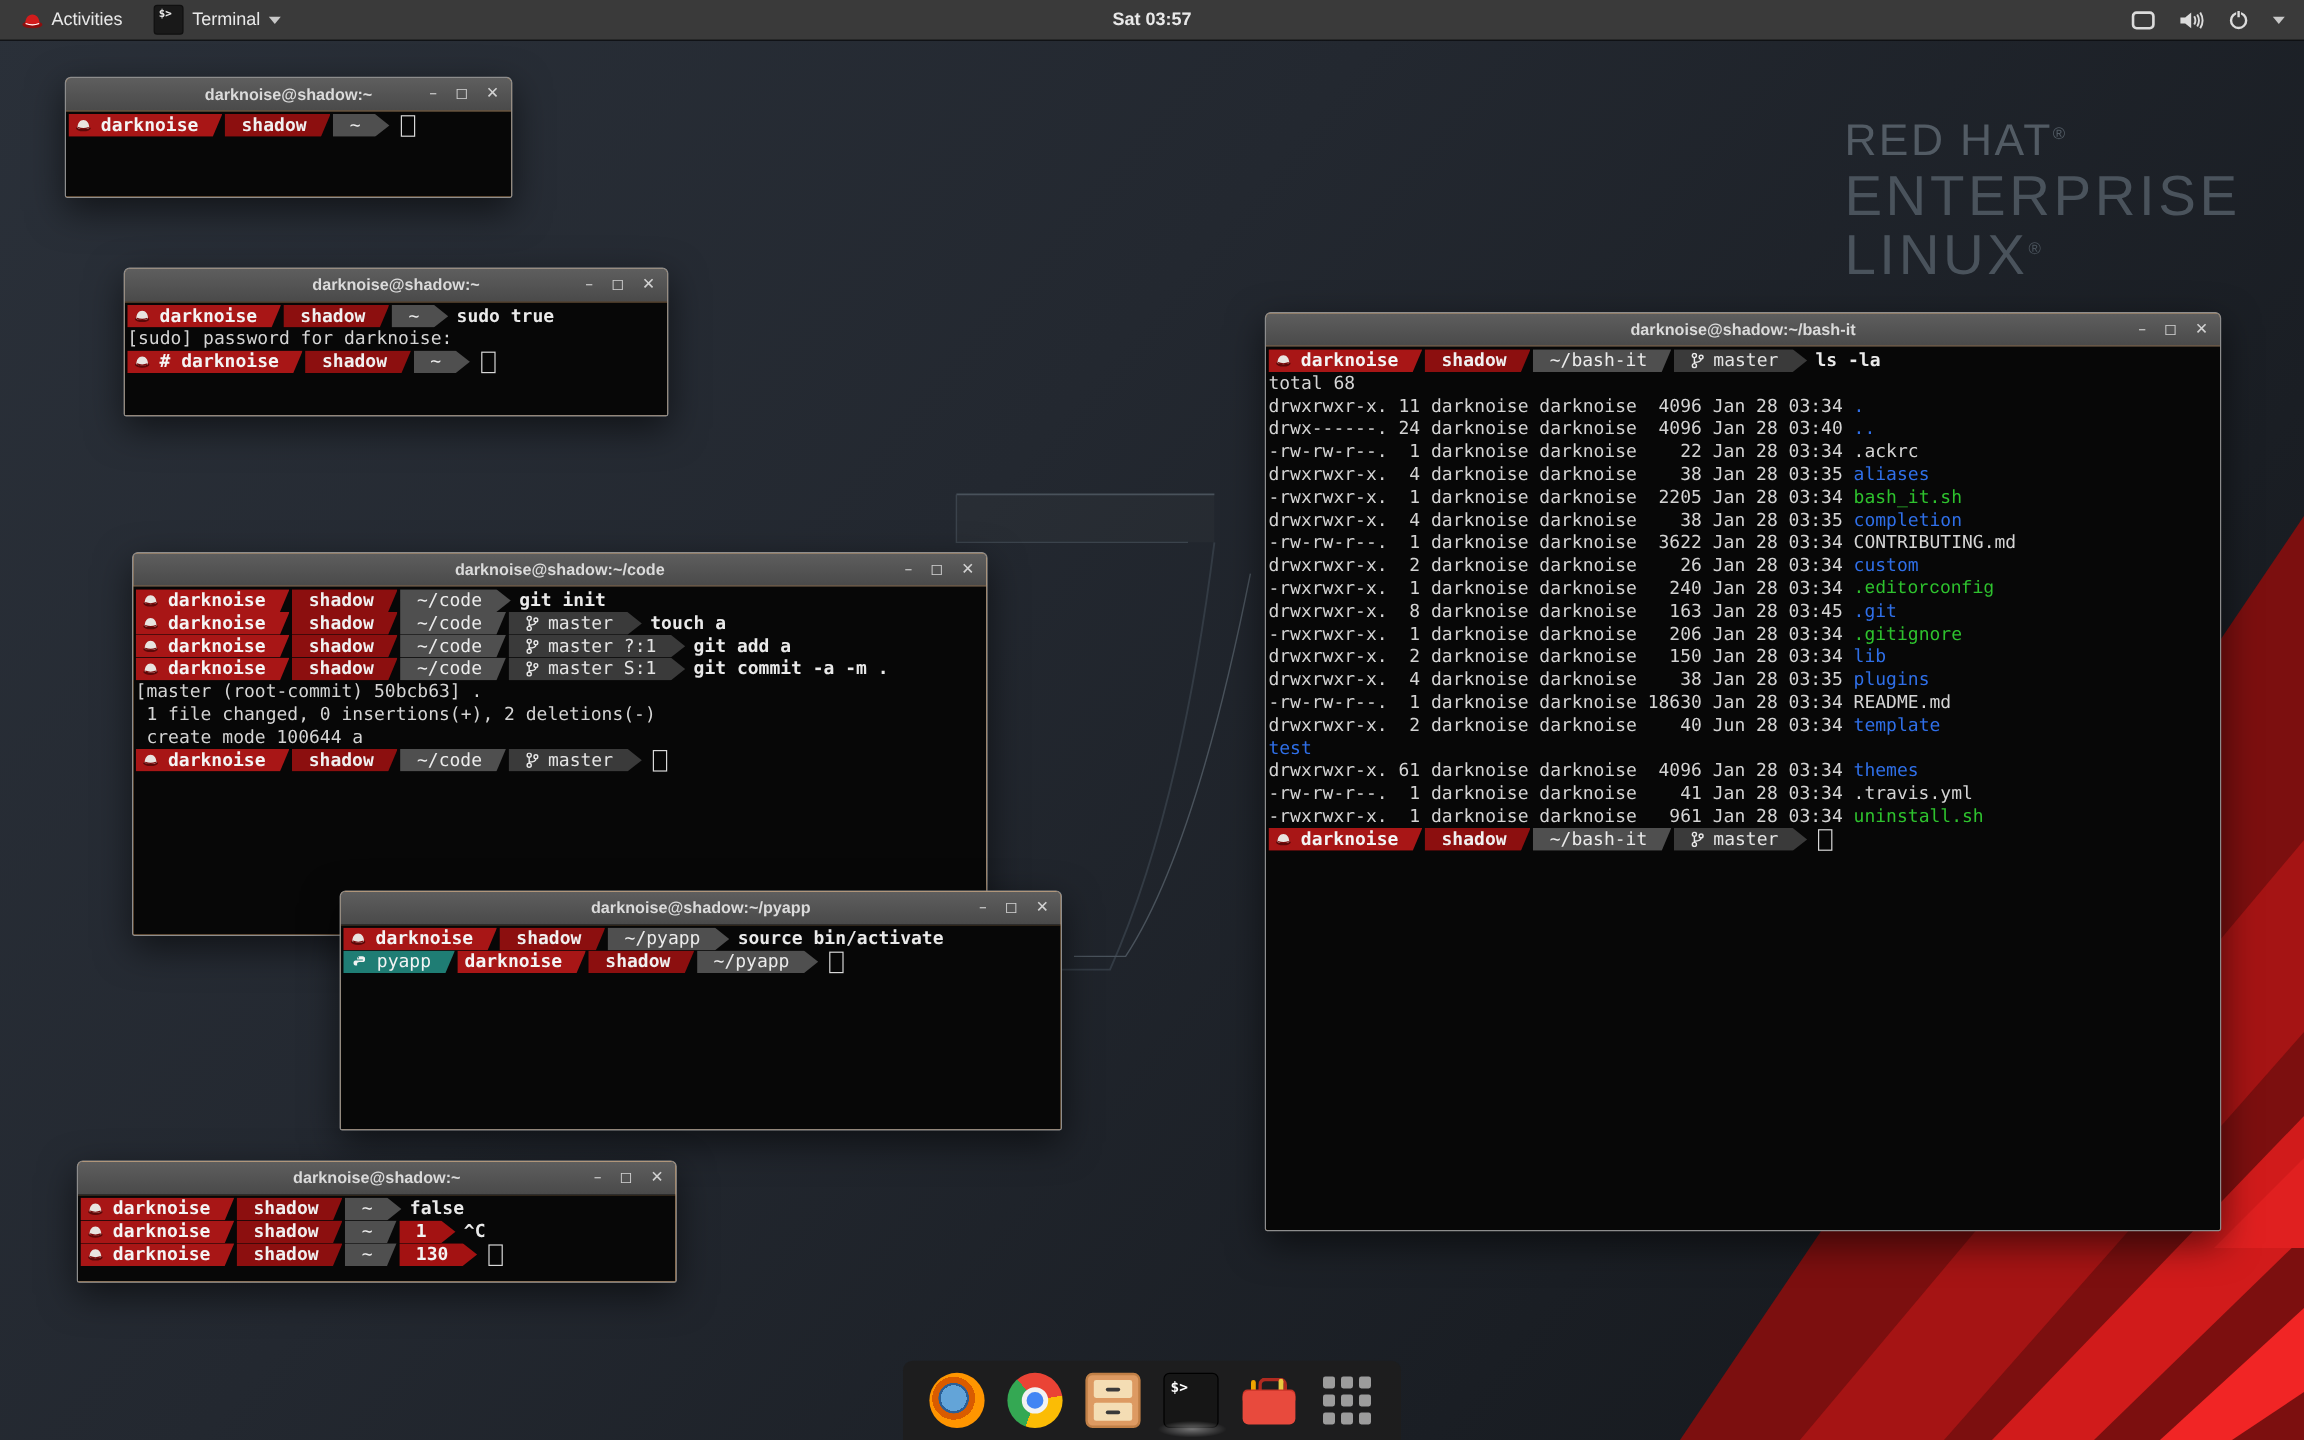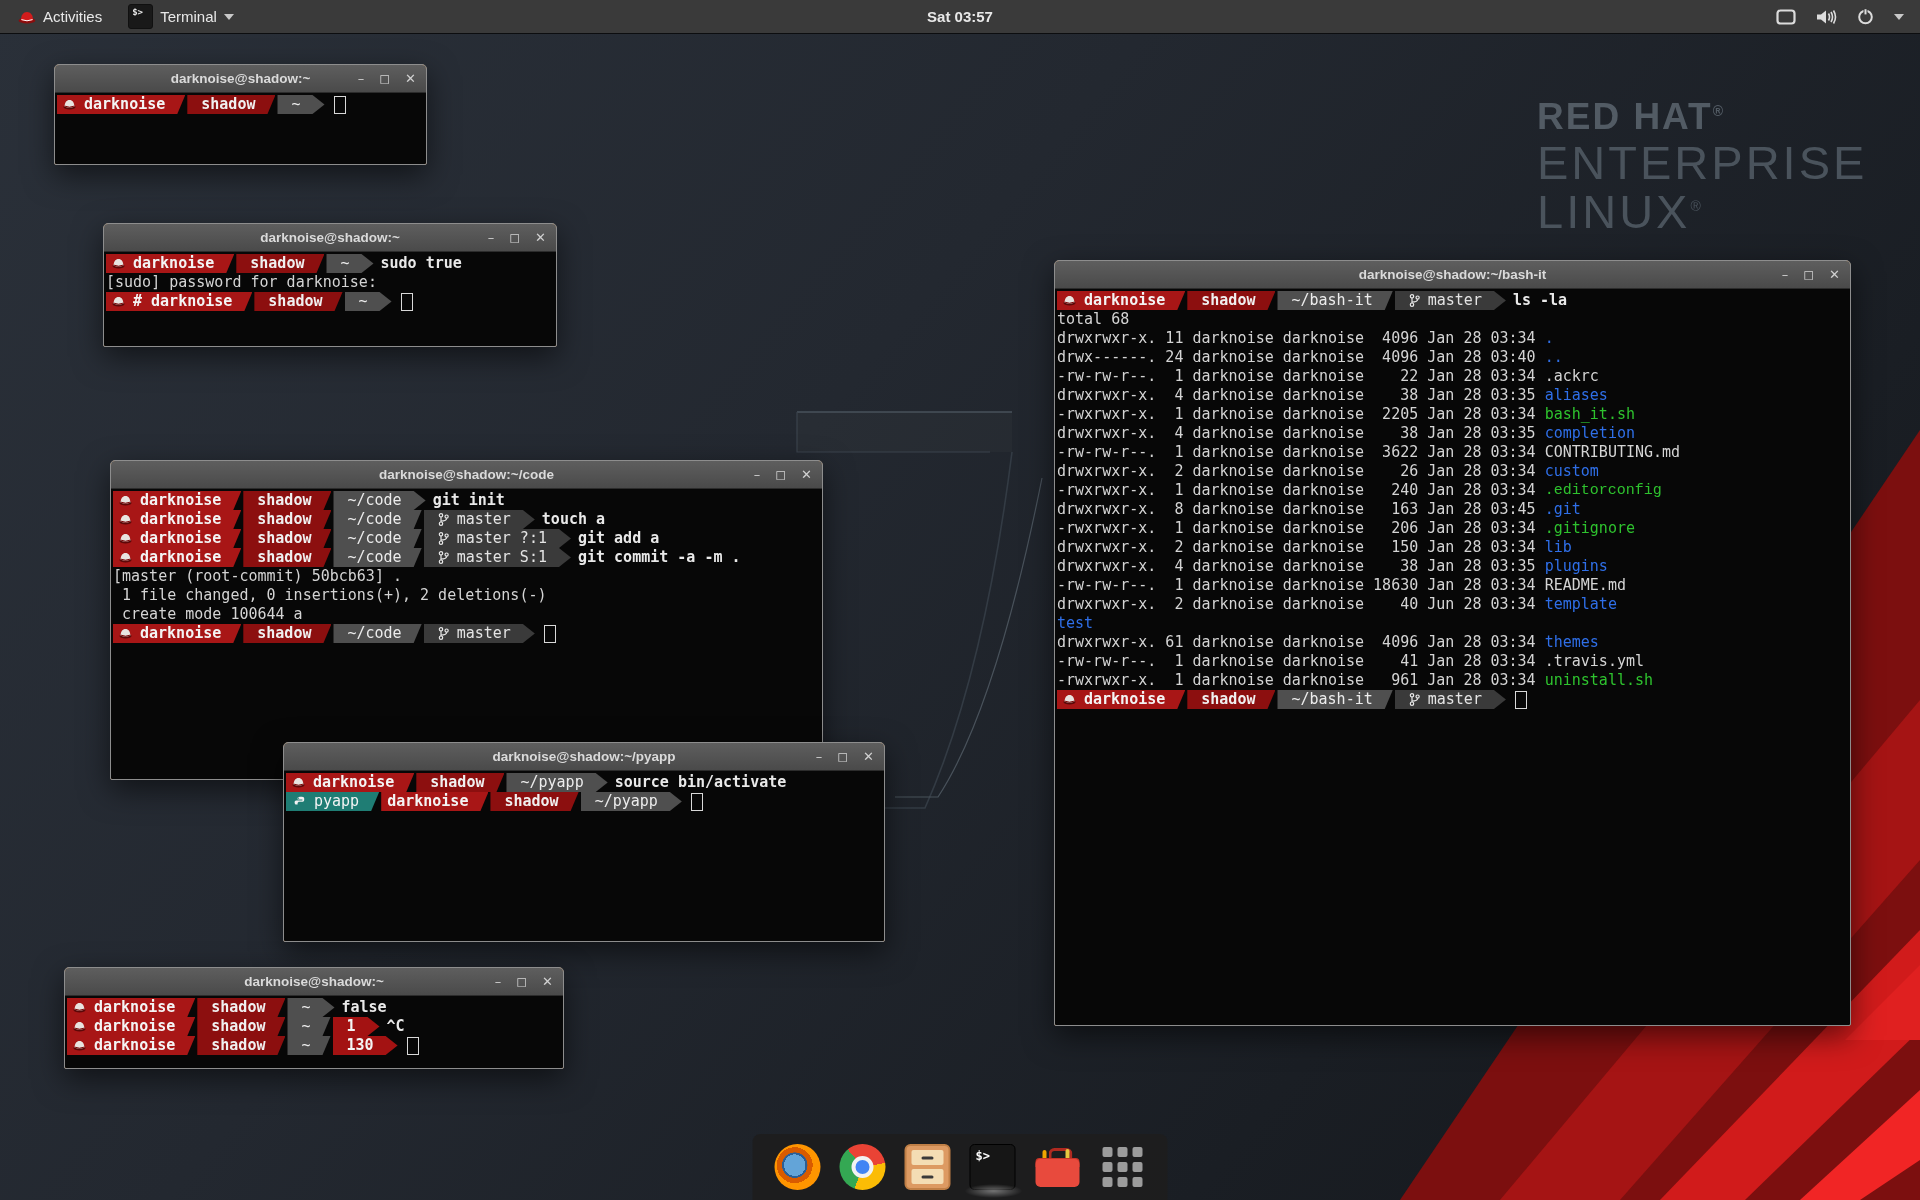--- a/index.html
+++ b/index.html
@@ -4,21 +4,21 @@
 <style>
   html,body{margin:0;padding:0;}
   body{
     width:1920px;height:1200px;position:relative;overflow:hidden;
     font-family:"Liberation Sans",sans-serif;
     background:linear-gradient(130deg,#2a3039 0%,#232830 40%,#1a1e24 75%,#14171b 100%);
   }
   
   #wallart{position:absolute;inset:0;z-index:0;}
   .brand{position:absolute;left:1537px;top:96px;z-index:1;color:#4c555e;user-select:none;}
-  .brand .l1{font-size:37px;font-weight:bold;letter-spacing:2px;color:#525b64;}
+  .brand .l1{font-size:37px;font-weight:normal;letter-spacing:2px;color:#525b64;}
   .brand .l2,.brand .l3{font-size:47px;font-weight:300;letter-spacing:3px;color:#4a535c;line-height:1.05;}
   .brand sup{font-size:14px;vertical-align:super;}
   
   #topbar{
     position:absolute;left:0;top:0;width:1920px;height:33px;z-index:50;
     background:#3a3a3a;color:#e8e8e8;display:flex;align-items:center;
     font-size:15px;box-shadow:0 1px 0 #0c0d0f;
   }
   .tb-left{display:flex;align-items:center;gap:10px;padding-left:10px;}
   .activities{display:flex;align-items:center;gap:7px;padding:0 8px;height:33px;cursor:pointer;}

